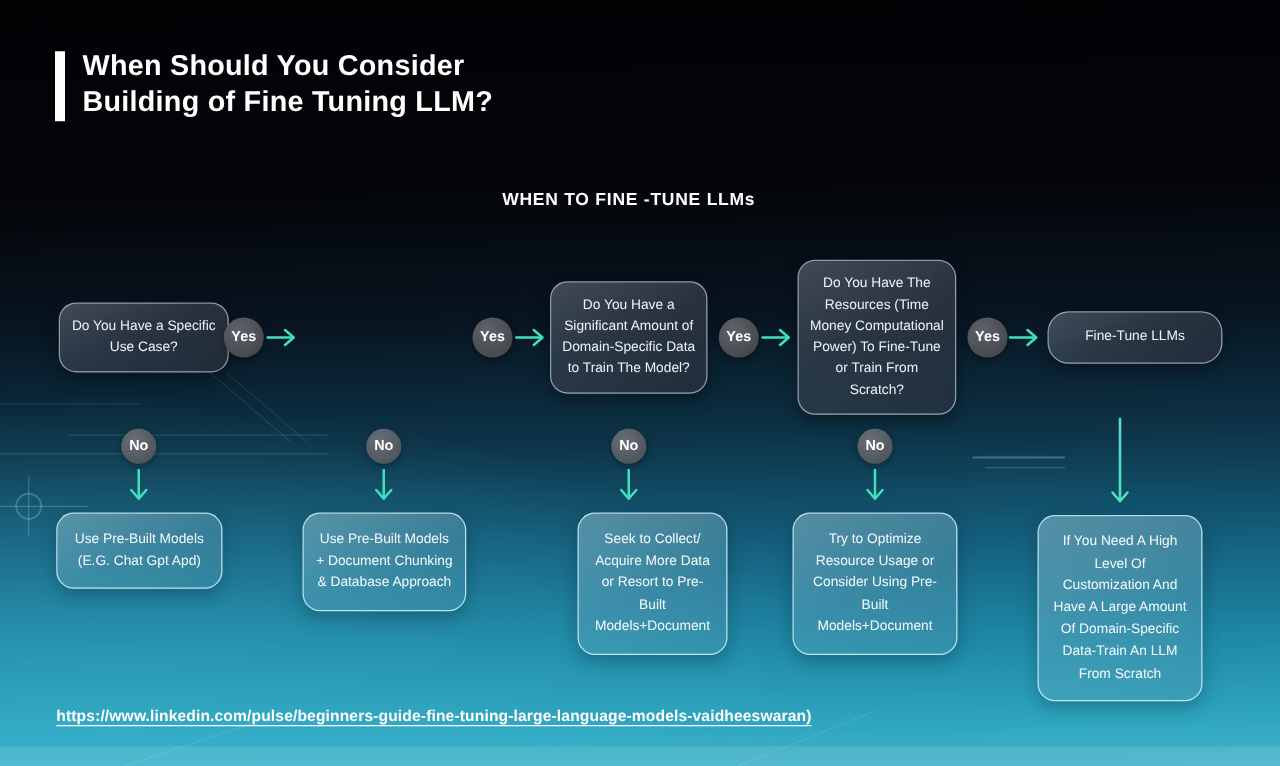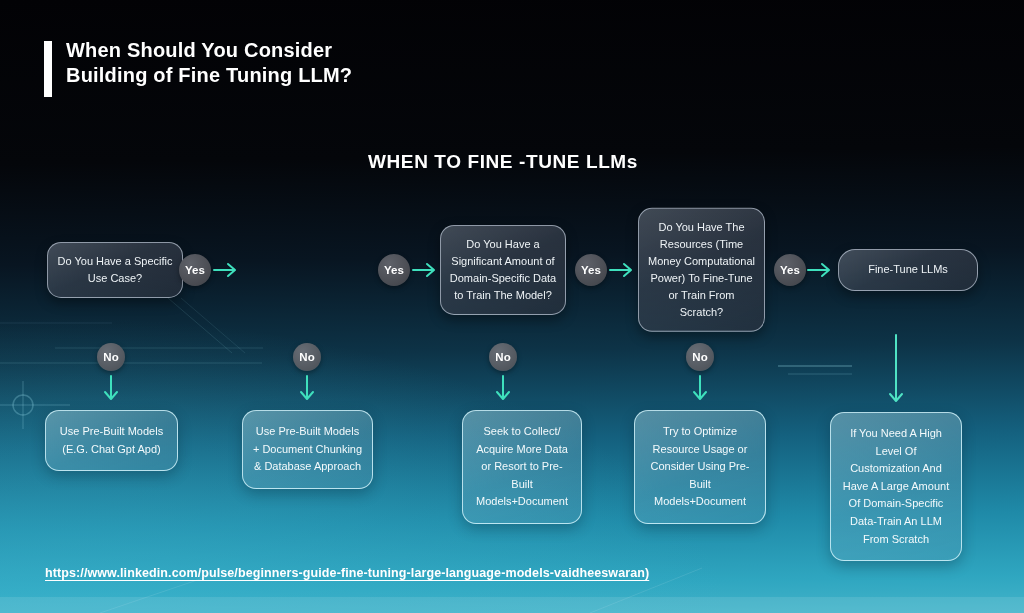--- a/index.html
+++ b/index.html
@@ -30,28 +30,28 @@
     position:absolute; left:0; right:0; bottom:0; height:16px;
     background:rgba(255,255,255,0.10);
   }
   
   .accent-bar {
     position:absolute; left:44px; top:41px;
     width:8px; height:56px; background:#ffffff;
   }
   .page-title {
     position:absolute; left:66px; top:38px;
-    font-size:20px; font-weight:700; line-height:1.25;
+    font-size:23px; font-weight:700; line-height:1.25;
     letter-spacing:0.2px; color:#ffffff;
     white-space:pre-line;
   }
   .diagram-title {
     position:absolute; left:0; top:151px; width:1006px;
     text-align:center;
-    font-size:19px; font-weight:700; letter-spacing:0.6px;
+    font-size:14px; font-weight:700; letter-spacing:0.6px;
     color:#ffffff;
   }
   
   .qbox {
     position:absolute;
     transform:translateY(-50%);
     display:flex; align-items:center; justify-content:center;
     text-align:center;
     font-size:11px; line-height:1.55; color:#eef3f6;
     padding:10px 8px;

